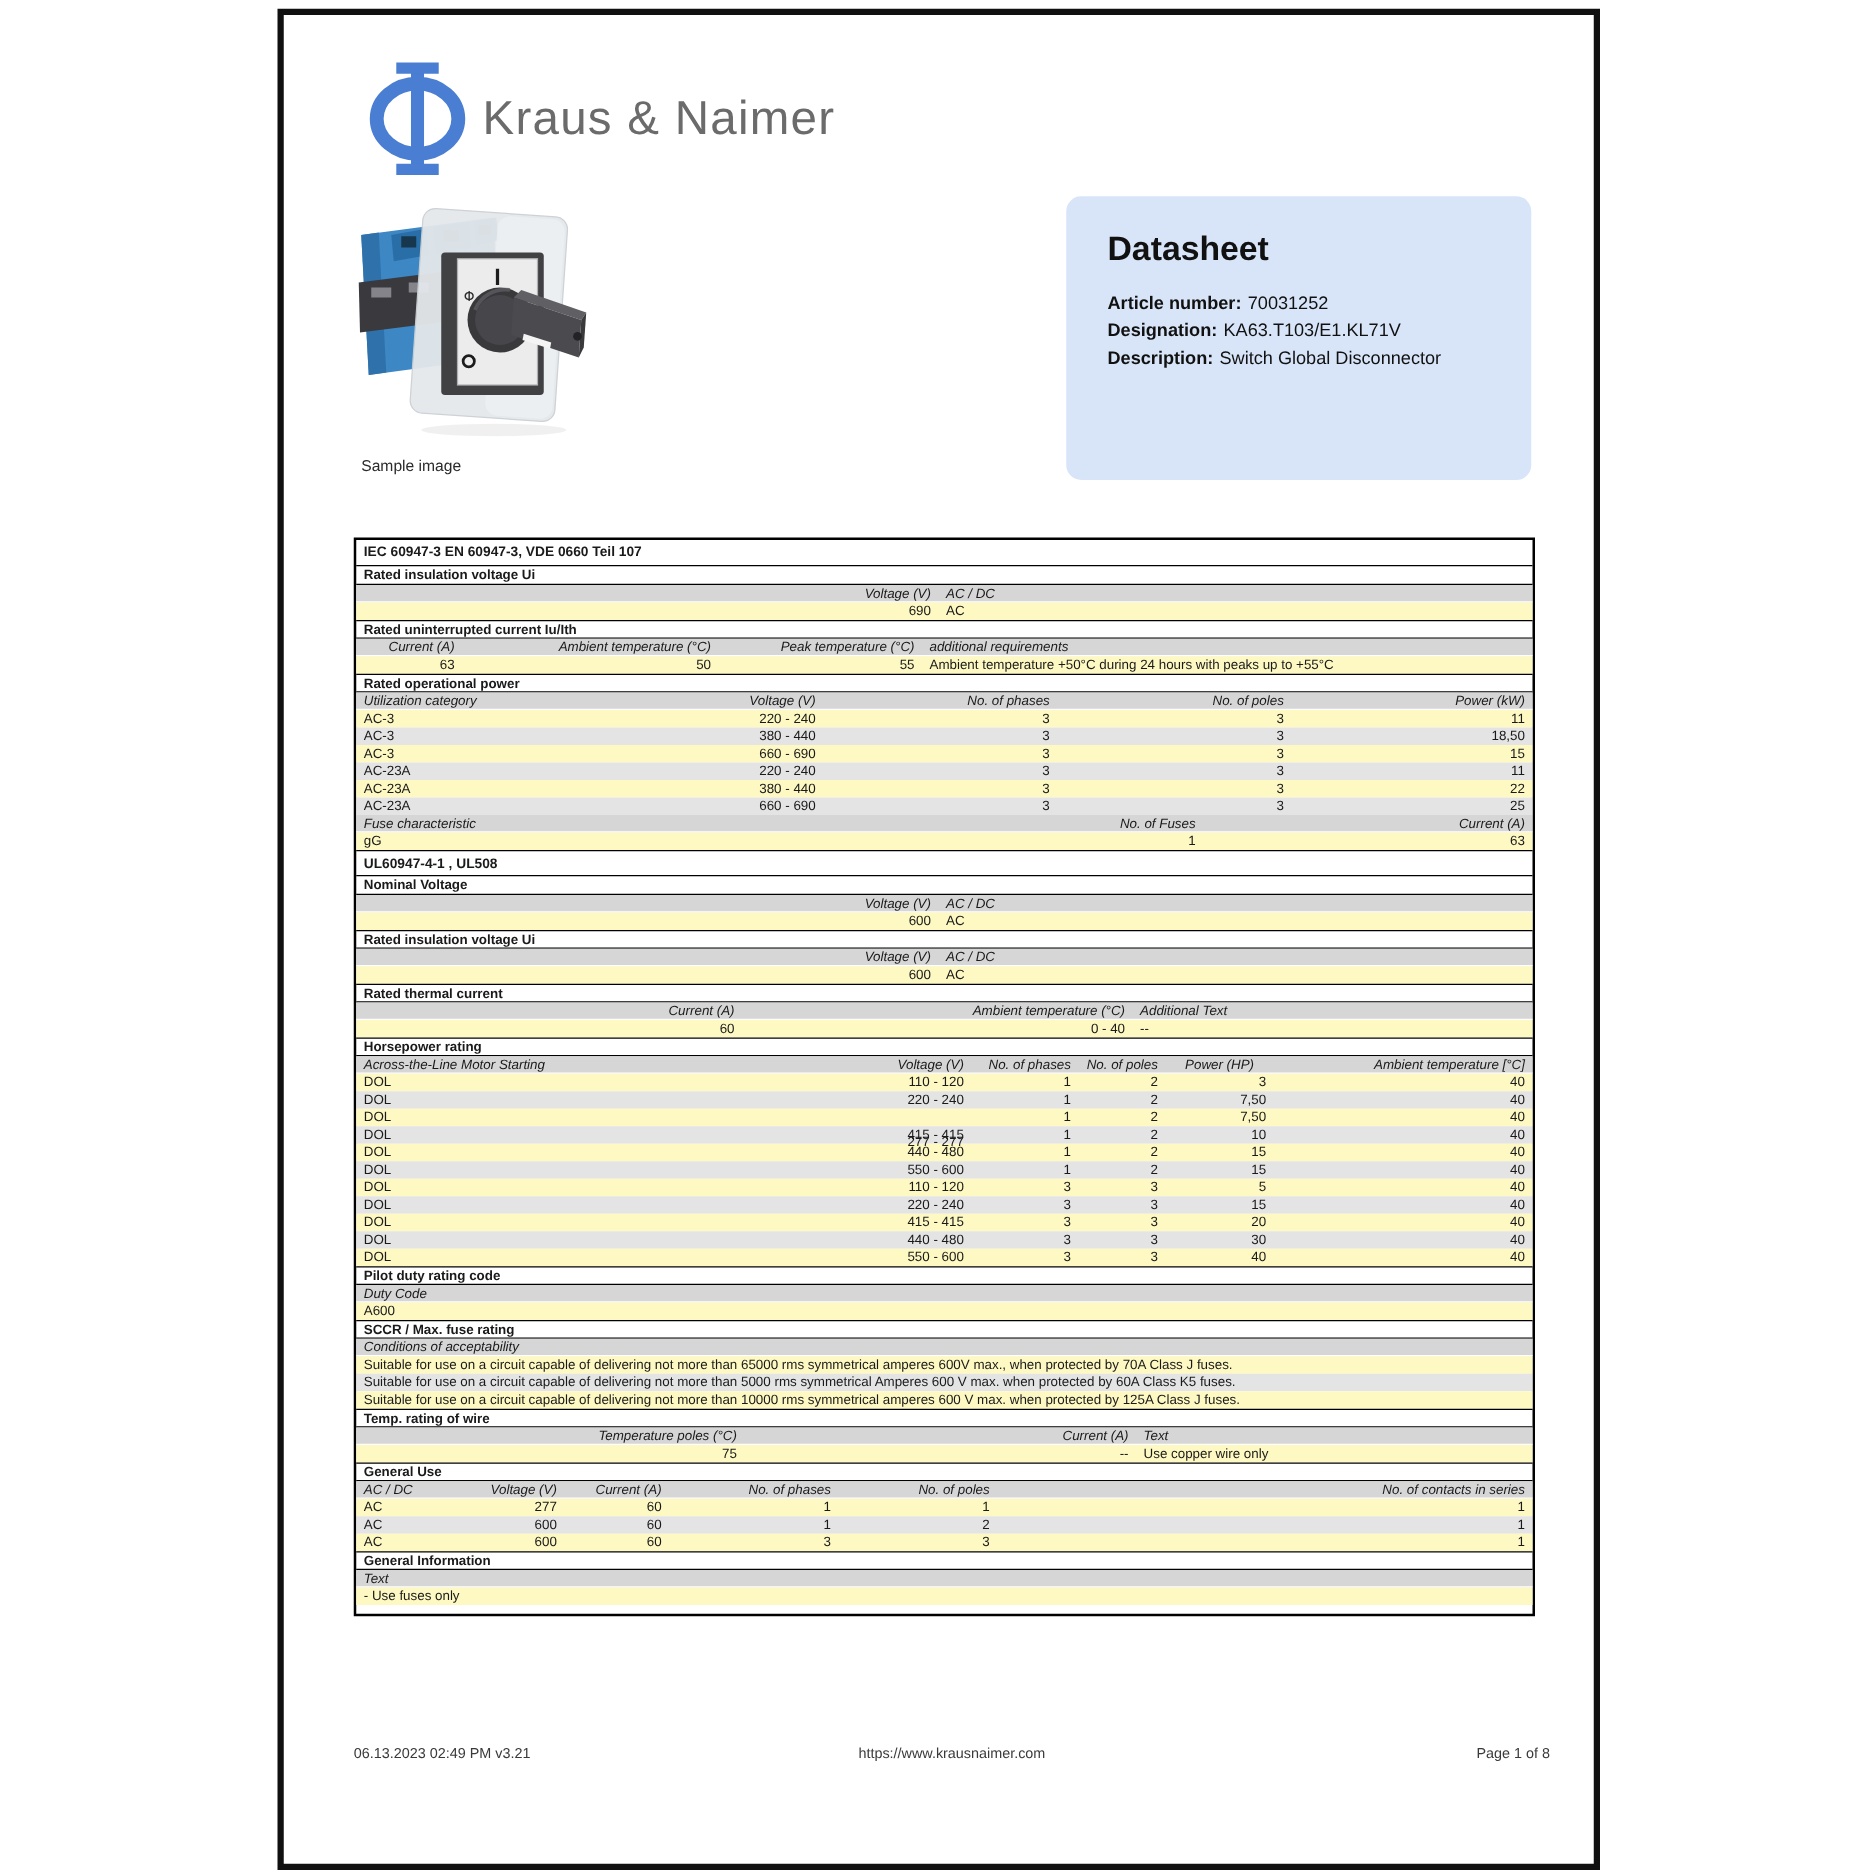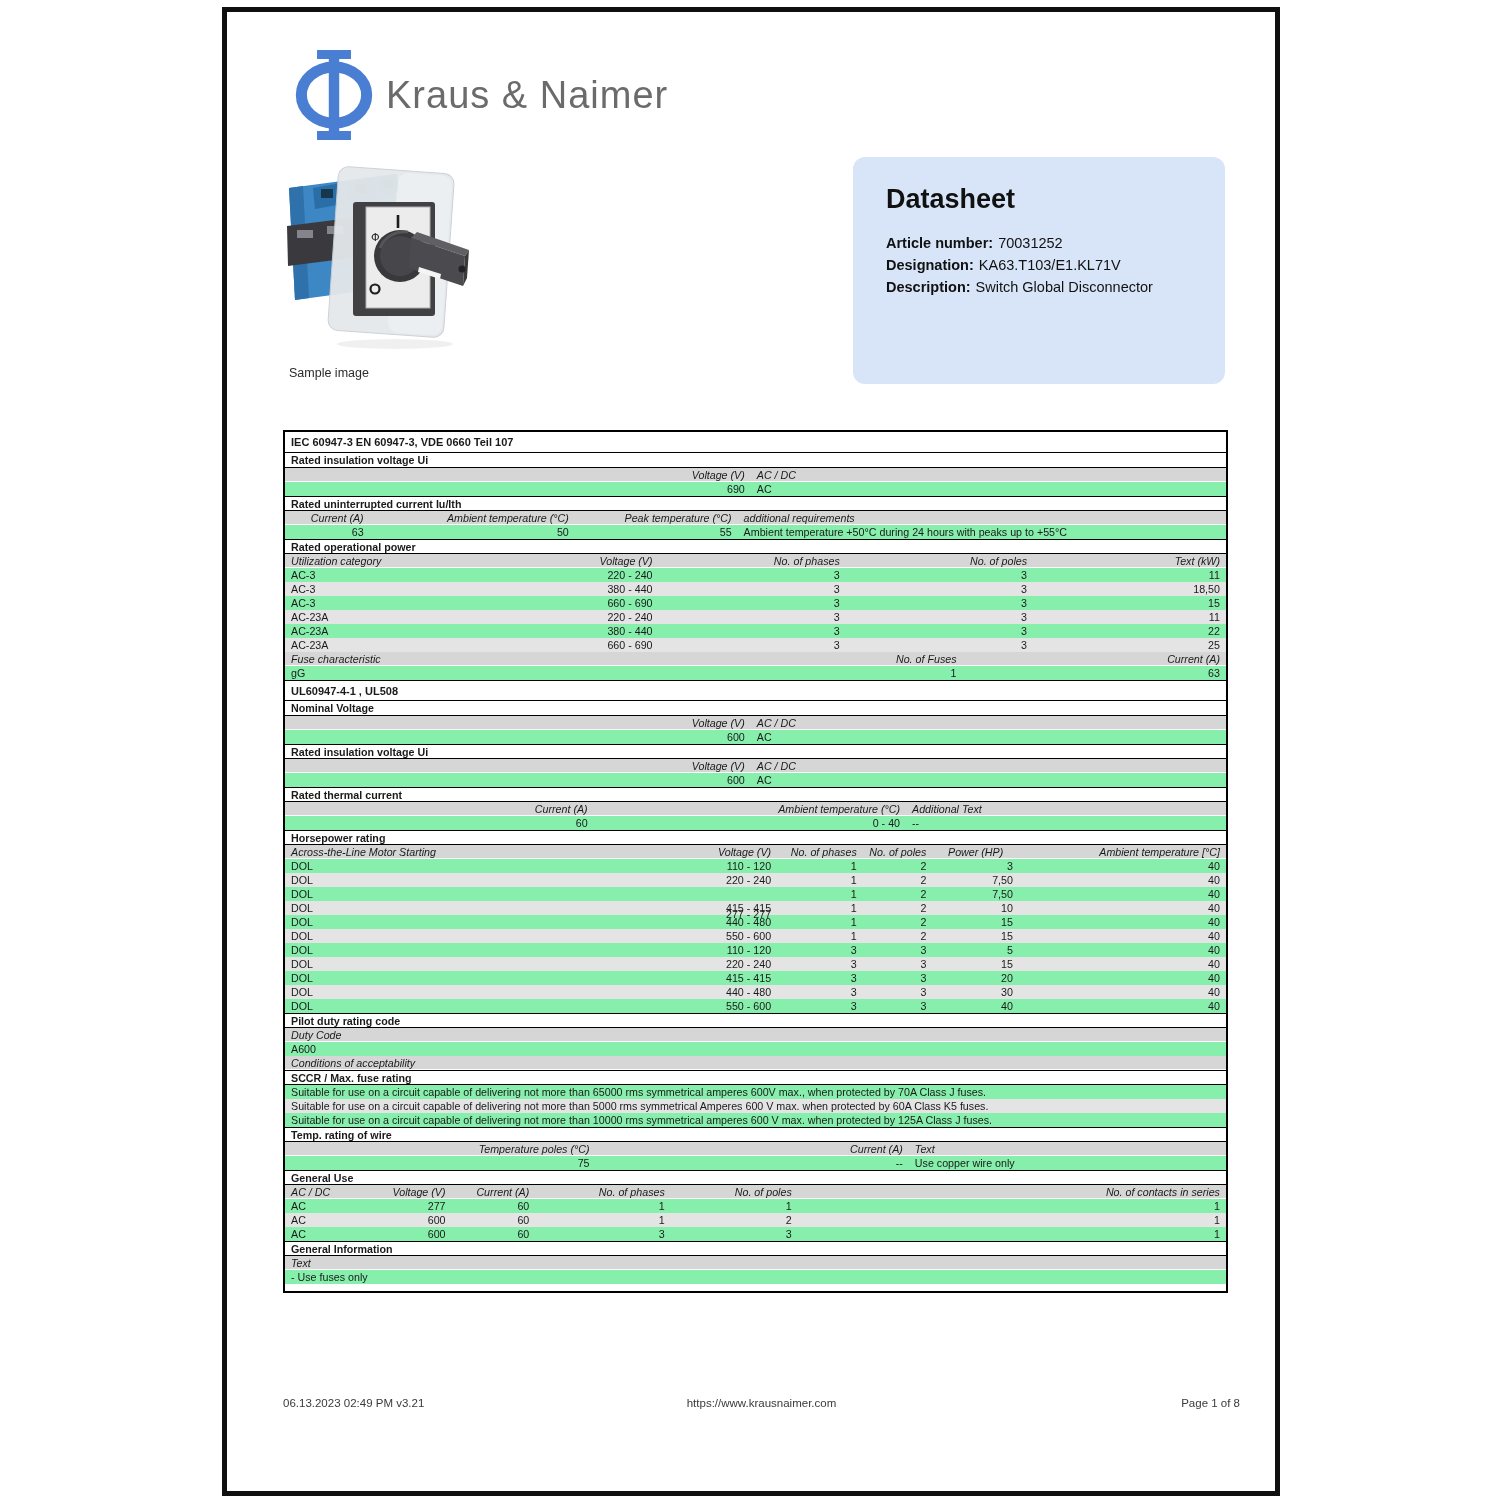--- a/index.html
+++ b/index.html
@@ -24,21 +24,21 @@
   .spec-table{position:absolute;left:283px;top:430px;width:945px;box-sizing:border-box;
               border:2px solid #000;background:#fff;font-size:10.7px;padding-bottom:7px;}
   .trow{display:flex;align-items:center;box-sizing:border-box;}
   .trow.title{height:21px;font-weight:bold;font-size:11px;
               border-top:1.5px solid #000;border-bottom:1.5px solid #000;}
   .trow.subtitle{height:15px;font-weight:bold;
                  border-top:1px solid #000;border-bottom:1px solid #000;}
   .spec-table .trow:first-child{border-top:none;}
   .trow.title + .trow.subtitle{border-top:none;}
   .trow.header{height:14px;font-style:italic;background:#d6d6d6;border-bottom:1px solid #fff;}
-  .trow.data{height:14px;background:#86efac;}
+  .trow.data{height:14px;background:#fef9c3;}
   .trow.data.alt{background:#e4e4e4;}
   .tcell{box-sizing:border-box;padding:0 6px;white-space:nowrap;overflow:hidden;}
   .ar{text-align:right;} .al{text-align:left;}
   
   .footer{position:absolute;left:283px;top:1397px;width:957px;display:flex;
           font-size:11.5px;color:#3a3a3a;}
   .footer span{flex:1;}
   .footer .fc{text-align:center;}
   .footer .fr{text-align:right;}
 </style>
@@ -142,21 +142,21 @@
         <span class="tcell al" style="width: 51.9%;">Ambient temperature +50°C during 24 hours with peaks up to +55°C</span>
       </div>
       <div class="trow subtitle">
         <span class="tcell al" style="width: 100%;">Rated operational power</span>
       </div>
       <div class="trow header">
         <span class="tcell al" style="width: 12%;">Utilization category</span>
         <span class="tcell ar" style="width: 27.7%;">Voltage (V)</span>
         <span class="tcell ar" style="width: 19.9%;">No. of phases</span>
         <span class="tcell ar" style="width: 19.9%;">No. of poles</span>
-        <span class="tcell ar" style="width: 20.5%;">Text (kW)</span>
+        <span class="tcell ar" style="width: 20.5%;">Power (kW)</span>
       </div>
       <div class="trow data">
         <span class="tcell al" style="width: 12%;">AC-3</span>
         <span class="tcell ar" style="width: 27.7%;">220 - 240</span>
         <span class="tcell ar" style="width: 19.9%;">3</span>
         <span class="tcell ar" style="width: 19.9%;">3</span>
         <span class="tcell ar" style="width: 20.5%;">11</span>
       </div>
       <div class="trow data alt">
         <span class="tcell al" style="width: 12%;">AC-3</span>
@@ -342,25 +342,25 @@
       </div>
       <div class="trow subtitle">
         <span class="tcell al" style="width: 100%;">Pilot duty rating code</span>
       </div>
       <div class="trow header">
         <span class="tcell al" style="width: 100%;">Duty Code</span>
       </div>
       <div class="trow data">
         <span class="tcell al" style="width: 100%;">A600</span>
       </div>
+      <div class="trow subtitle">
+        <span class="tcell al" style="width: 100%;">SCCR / Max. fuse rating</span>
+      </div>
       <div class="trow header">
         <span class="tcell al" style="width: 100%;">Conditions of acceptability</span>
-      </div>
-      <div class="trow subtitle">
-        <span class="tcell al" style="width: 100%;">SCCR / Max. fuse rating</span>
       </div>
       <div class="trow data">
         <span class="tcell al" style="width: 100%;">Suitable for use on a circuit capable of delivering not more than 65000 rms symmetrical amperes 600V max., when protected by 70A Class J fuses.</span>
       </div>
       <div class="trow data alt">
         <span class="tcell al" style="width: 100%;">Suitable for use on a circuit capable of delivering not more than 5000 rms symmetrical Amperes 600 V max. when protected by 60A Class K5 fuses.</span>
       </div>
       <div class="trow data">
         <span class="tcell al" style="width: 100%;">Suitable for use on a circuit capable of delivering not more than 10000 rms symmetrical amperes 600 V max. when protected by 125A Class J fuses.</span>
       </div>

